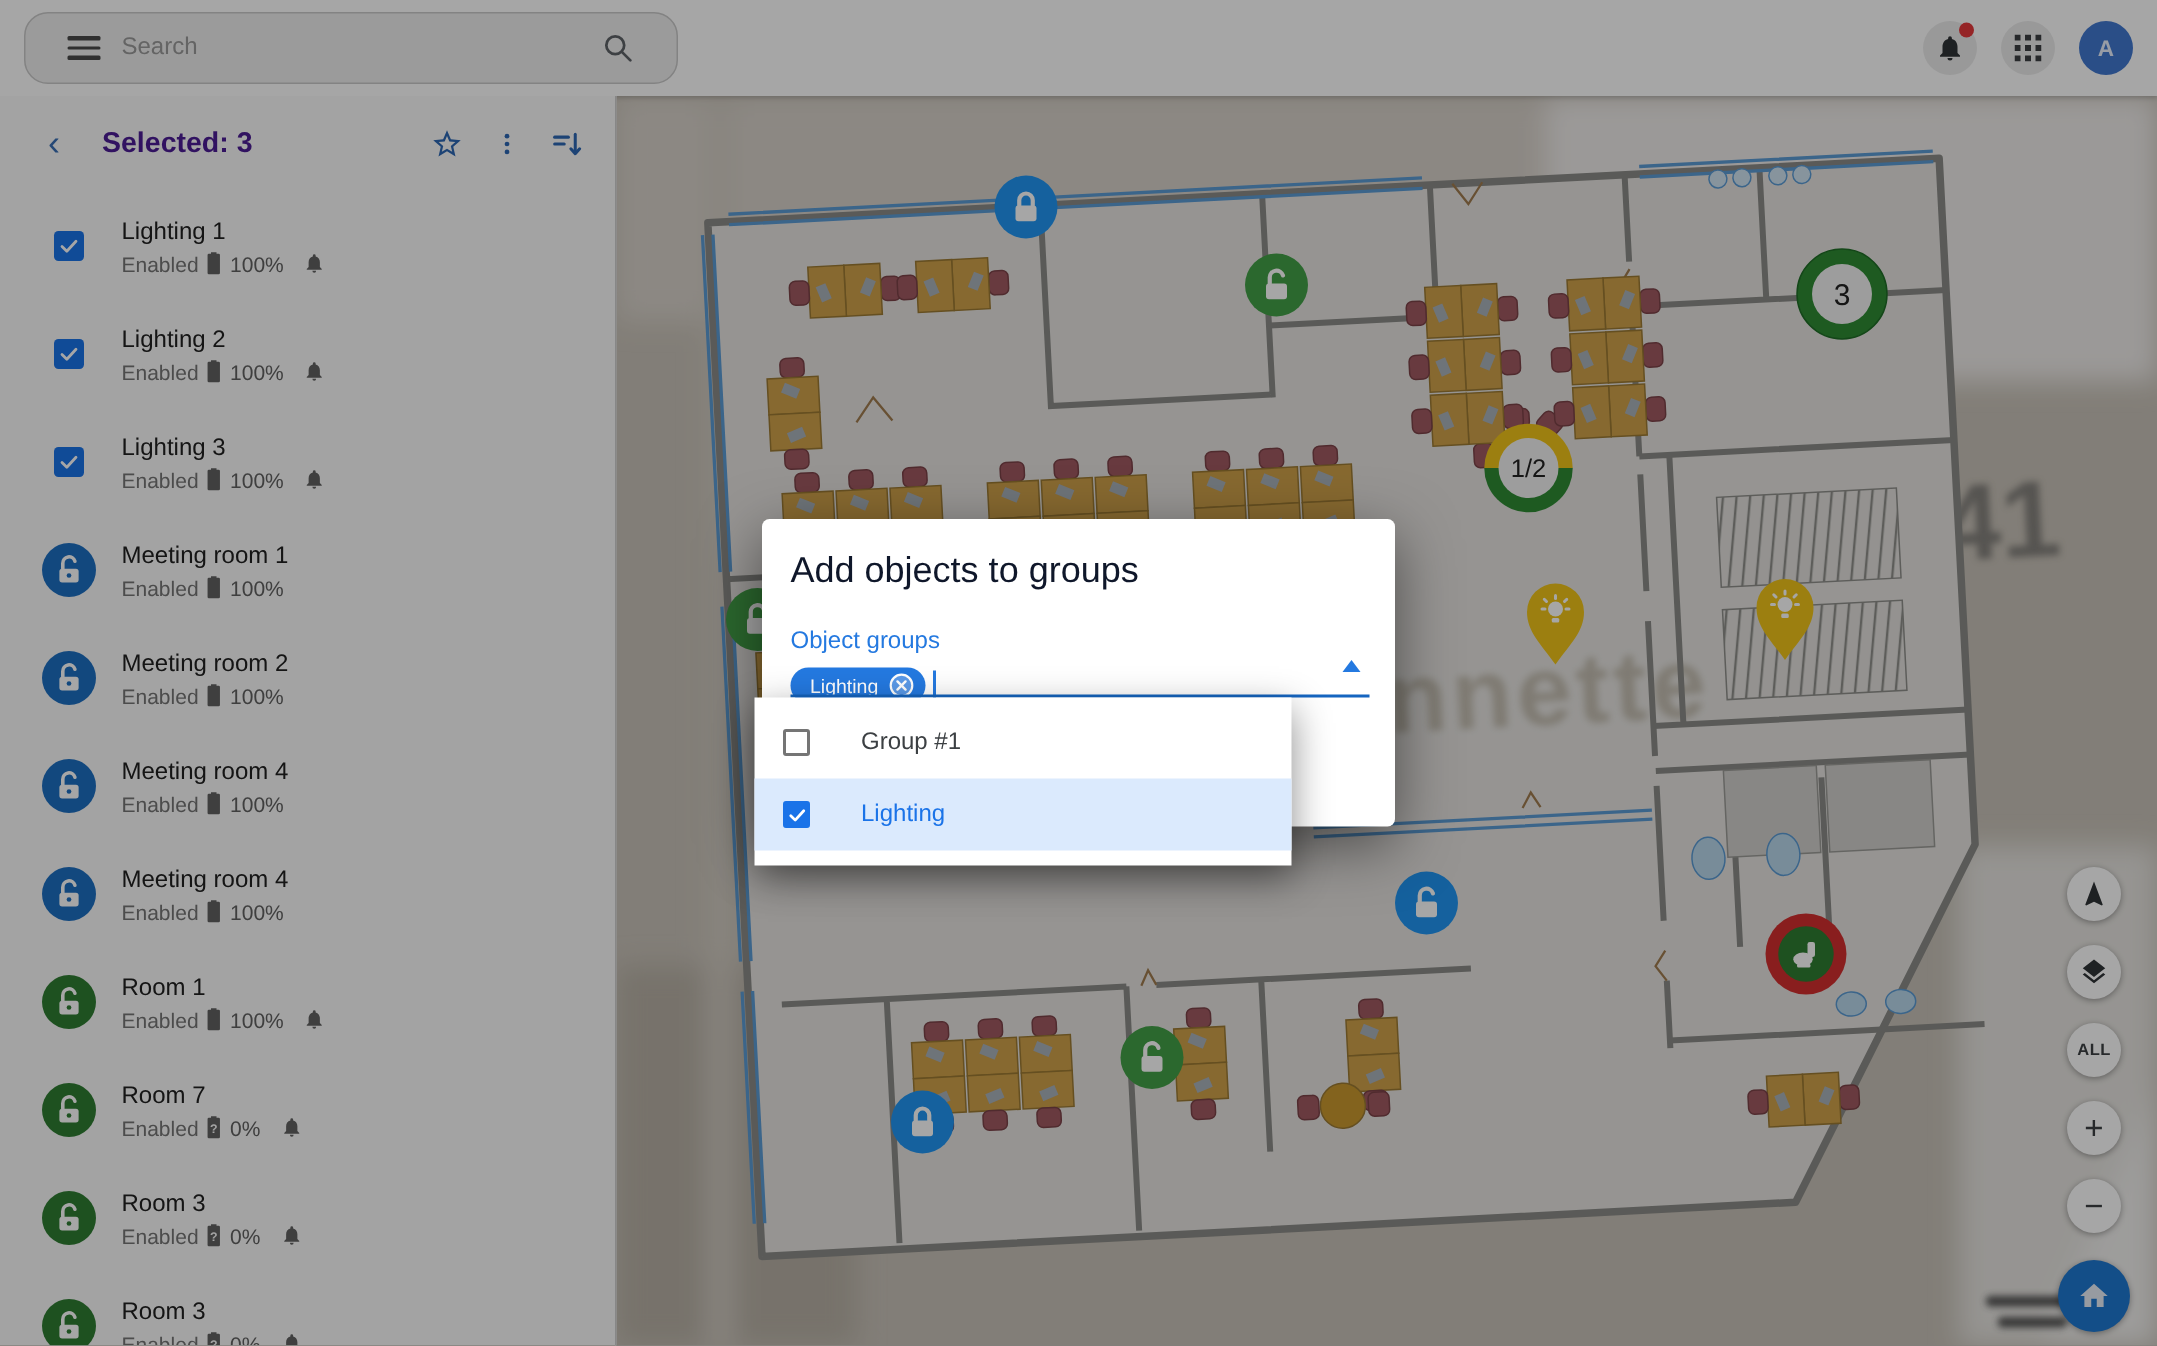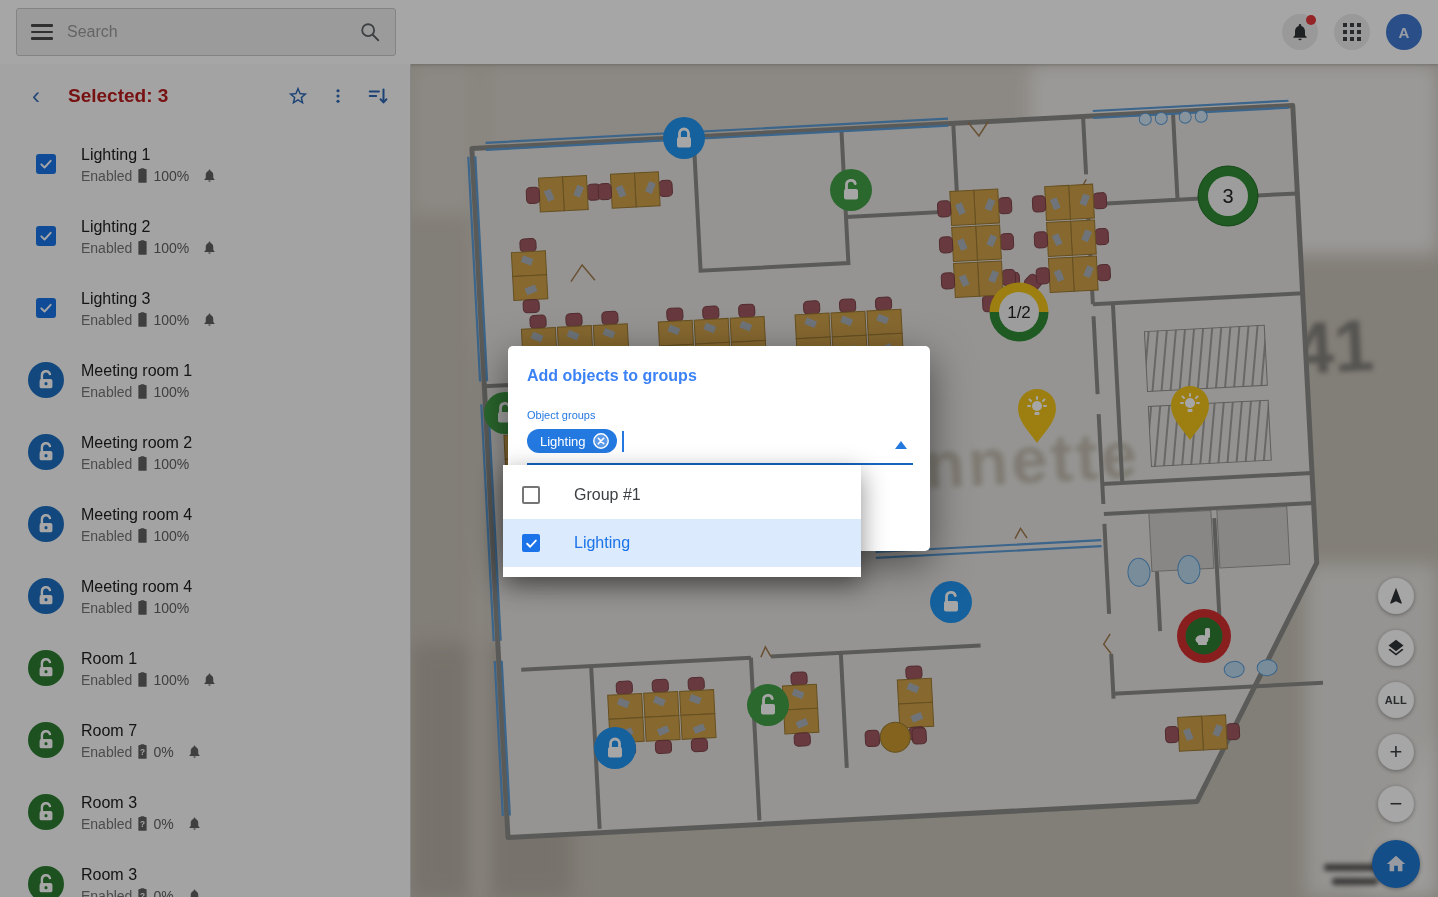--- a/index.html
+++ b/index.html
@@ -5,39 +5,39 @@
   * { margin:0; padding:0; box-sizing:border-box; }
   body { font-family:"Liberation Sans", sans-serif; background:#555; }
   #app { position:relative; width:1438px; height:897px; overflow:hidden; background:#cbc5bb; }
 
   
   .map-svg { position:absolute; left:411px; top:64px; width:1027px; height:833px; }
 
   
   .topbar { position:absolute; left:0; top:0; width:1438px; height:64px; background:#ffffff; z-index:10;
             box-shadow:0 1px 3px rgba(0,0,0,.18); }
-  .search-box { position:absolute; left:16px; top:8px; width:380px; height:48px; background:#efefef;
-                border:1px solid #c9c9c9; border-radius:3px; display:flex; align-items:center; padding:0 14px; }
+  .search-box { position:absolute; left:16px; top:8px; width:436px; height:48px; background:#efefef;
+                border:1px solid #c9c9c9; border-radius:16px; display:flex; align-items:center; padding:0 28px; }
   .hamburger { width:22px; display:flex; flex-direction:column; gap:4px; cursor:pointer; }
   .hamburger span { height:2.5px; background:#4a4a4a; border-radius:1px; }
   .search-input { flex:1; margin-left:14px; border:none; outline:none; background:transparent;
                   font-size:16px; color:#3c4043; font-family:inherit; }
   .search-input::placeholder { color:#9a9a9a; }
   .topbar-icons { position:absolute; right:16px; top:14px; display:flex; gap:16px; align-items:center; }
   .icon-circle { position:relative; width:36px; height:36px; border-radius:50%; background:#ececec;
                  display:flex; align-items:center; justify-content:center; cursor:pointer; }
   .avatar { background:#4178d0; color:#e8f0fe; font-size:15px; font-weight:bold; }
   .notif-dot { position:absolute; right:2px; top:1px; width:10px; height:10px; border-radius:50%; background:#e5383b; }
 
   
   .sidebar { position:absolute; left:0; top:64px; width:411px; height:833px; background:#fafafa; z-index:10;
              border-right:1px solid #cfcfcf; }
   .sb-header { height:64px; display:flex; align-items:center; padding:0 14px 0 20px; }
   .sb-back { width:32px; height:32px; border:none; background:none; color:#3a6fb5; font-size:24px; cursor:pointer; line-height:1; }
-  .sb-title { margin-left:16px; font-size:19px; font-weight:bold; color:#b91c1c; }
+  .sb-title { margin-left:16px; font-size:19px; font-weight:bold; color:#4c1d95; }
   .sb-header-actions { margin-left:auto; display:flex; gap:4px; }
   .sb-act { width:36px; height:36px; border:none; background:none; display:flex; align-items:center; justify-content:center; cursor:pointer; }
   .sb-list { height:769px; overflow:hidden; }
   .sb-item { height:72px; display:flex; align-items:center; padding-left:28px; cursor:pointer; }
   .sb-iconbox { width:36px; height:36px; flex:0 0 36px; display:flex; align-items:center; justify-content:center; }
   .cb { width:20px; height:20px; border-radius:3px; background:#1a73e8; display:flex; align-items:center; justify-content:center; }
   .lock-circle { width:36px; height:36px; border-radius:50%; display:flex; align-items:center; justify-content:center; }
   .lock-blue { background:#1d6fc2; }
   .lock-green { background:#2e7d32; }
   .sb-text { margin-left:17px; }
@@ -54,22 +54,22 @@
   .ctl-all { font-size:11px; font-weight:bold; letter-spacing:.3px; }
   .ctl-zoom { font-size:22px; font-weight:400; }
   .ctl-home { width:48px; height:48px; background:#1e78d2; }
 
   
   .overlay { position:absolute; left:0; top:0; width:1438px; height:897px; background:rgba(0,0,0,.35); z-index:50; }
 
   
   .modal { position:absolute; left:508px; top:346px; width:422px; height:205px; background:#fff; border-radius:5px;
            z-index:60; box-shadow:0 12px 40px rgba(0,0,0,.5); padding:21px 17px 0 19px; }
-  .modal-title { font-size:16px; font-weight:bold; color:#3b82f6; }
-  .field-label { margin-top:24px; font-size:11px; color:#2479e0; }
+  .modal-title { font-size:24px; font-weight:normal; color:#0f172a; }
+  .field-label { margin-top:24px; font-size:16px; color:#2479e0; }
   .chip-row { margin-top:8px; display:flex; align-items:center; height:24px; }
   .chip { height:24px; border-radius:12px; background:#2479e0; color:#fff; font-size:13px;
           display:flex; align-items:center; gap:6px; padding:0 7px 0 13px; }
   .chip-x { display:flex; cursor:pointer; }
   .caret { width:2px; height:21px; background:#2479e0; margin-left:5px; animation:blink 1s steps(1) infinite; }
   @keyframes blink { 50% { opacity:0; } }
   .dd-arrow { position:absolute; right:22px; top:90px; cursor:pointer; }
   .field-underline { position:absolute; left:19px; right:17px; top:117px; height:2px; background:#1565c0; }
 
   

